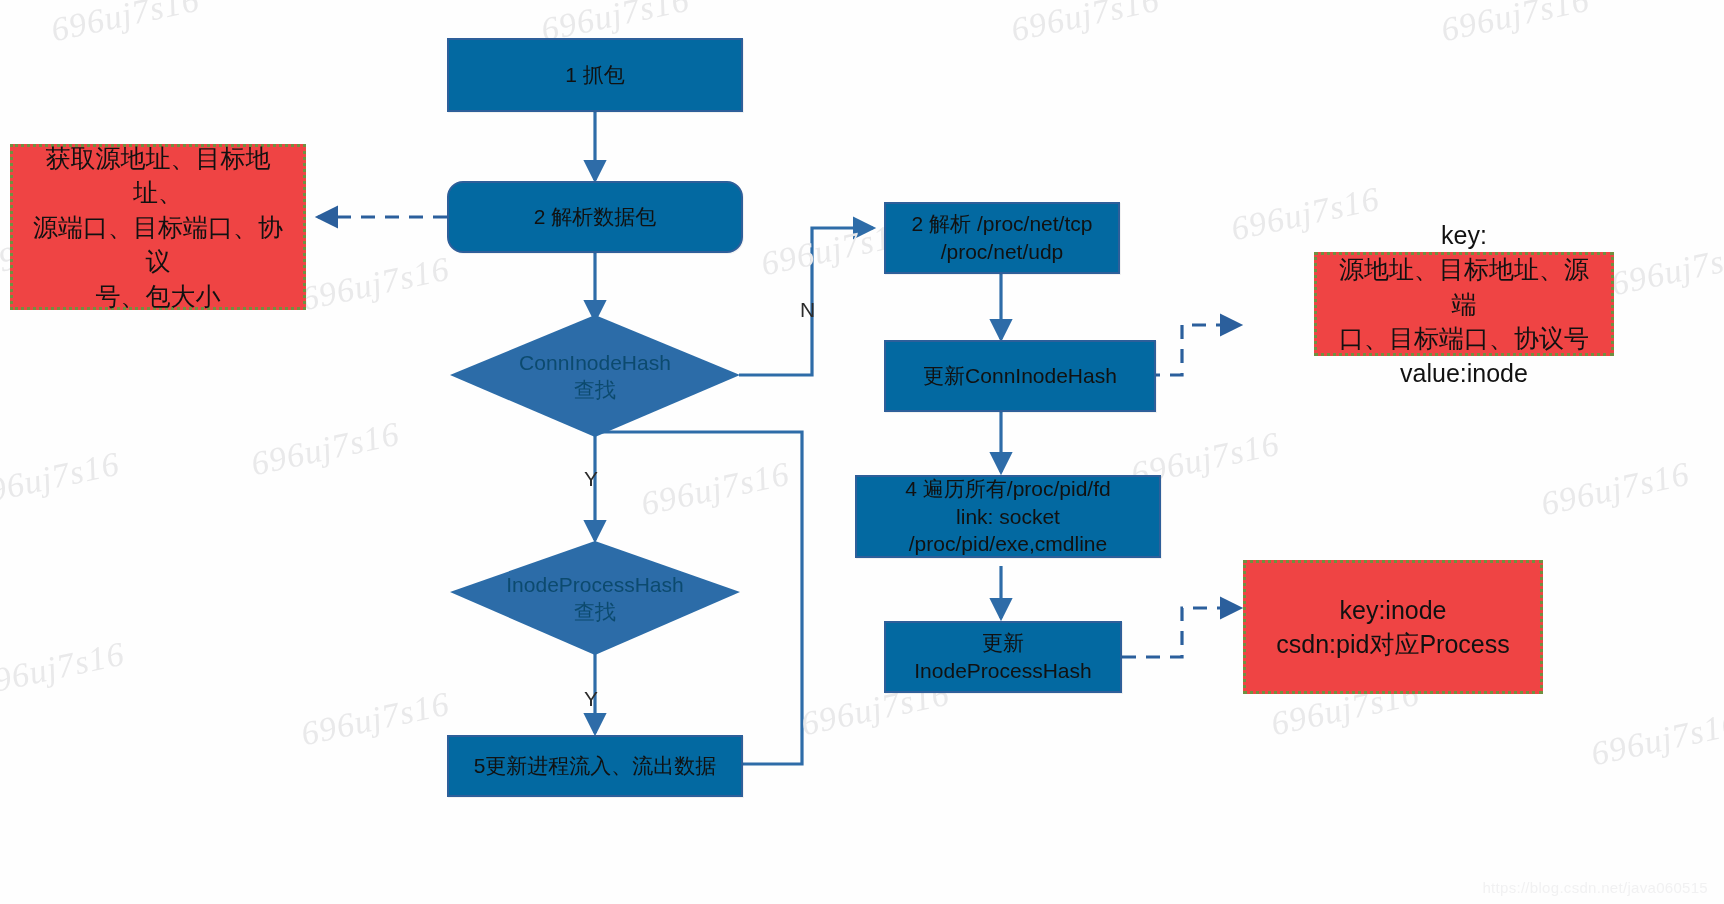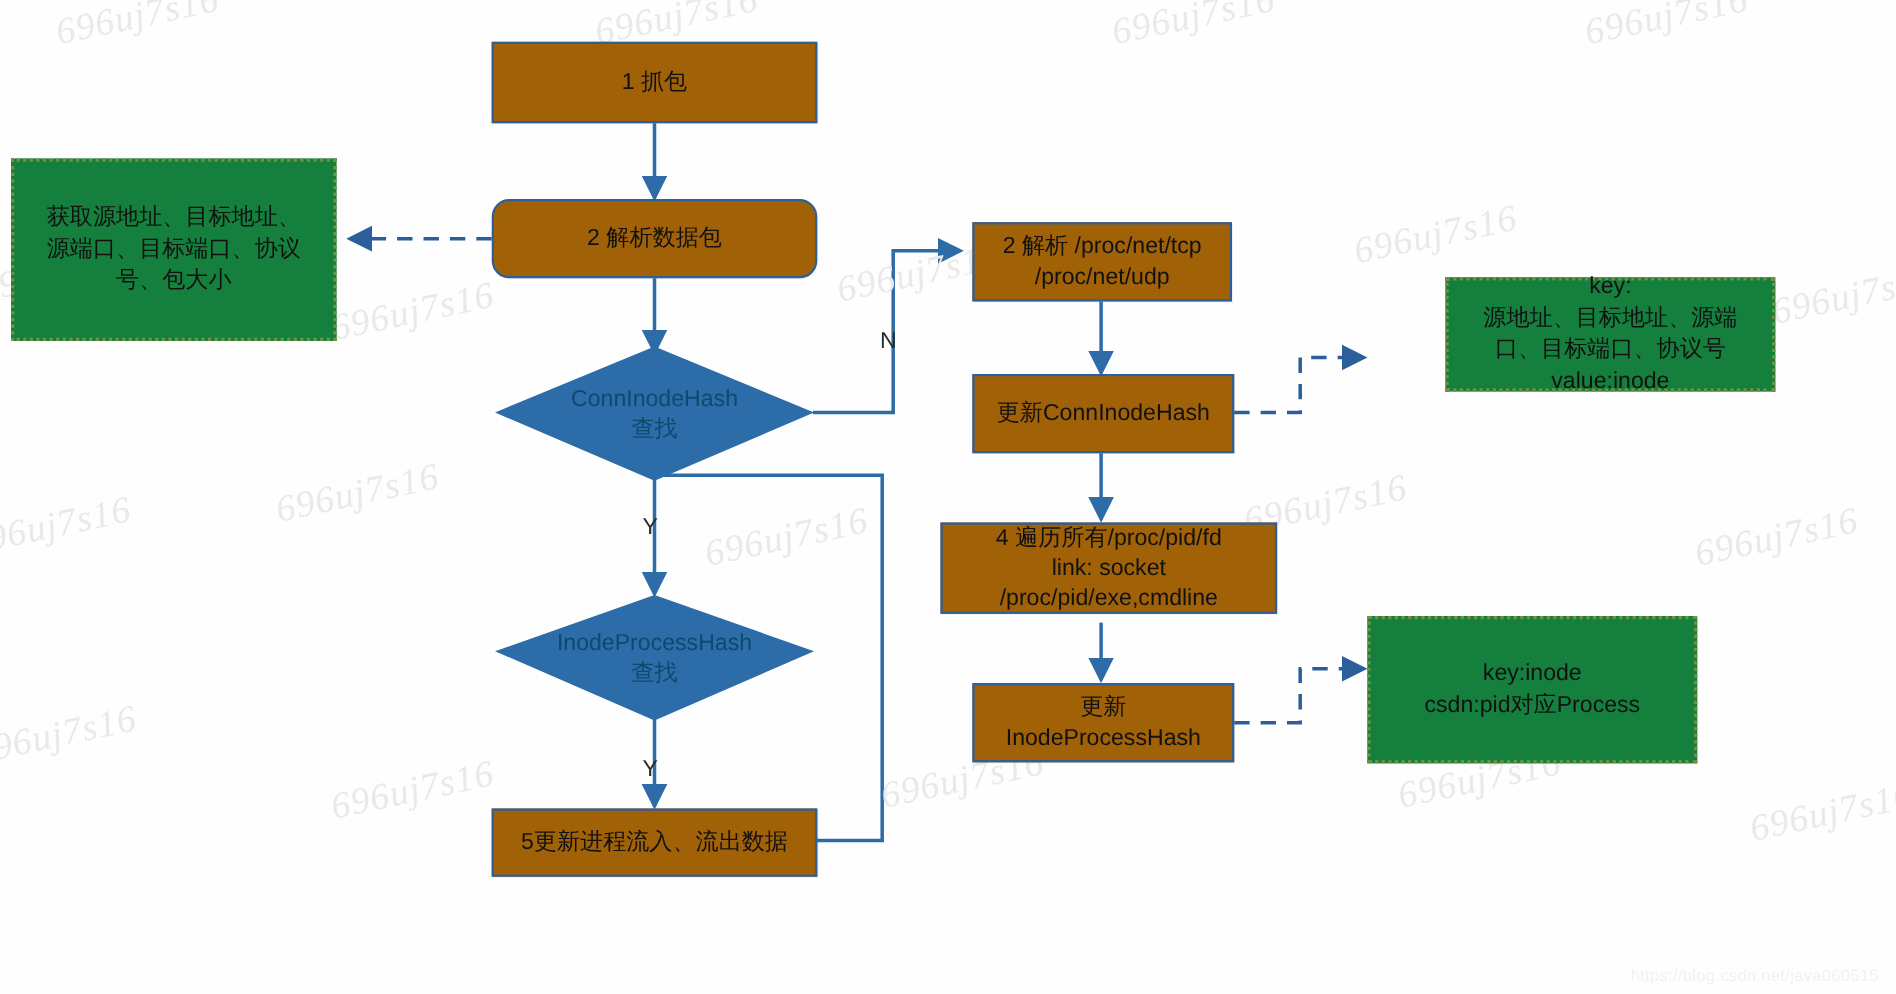--- a/index.html
+++ b/index.html
@@ -21,29 +21,29 @@
     position:absolute;right:16px;bottom:8px;color:#f1f1f2;font-size:15px;
     font-family:"Liberation Sans",sans-serif;letter-spacing:.3px;
     user-select:none;pointer-events:none;white-space:nowrap;
   }
 
   
   .node{position:absolute;box-sizing:border-box;display:flex;
         align-items:center;justify-content:center;text-align:center;}
 
   .proc{
-    background:#a16207;border:2.5px solid #2e5f9a;
+    background:#0369a1;border:2.5px solid #2e5f9a;
     color:#111;font-size:21px;line-height:1.32;
     box-shadow:1px 1px 0 rgba(0,0,0,.05);
   }
   .proc .txt{padding:2px 8px;white-space:pre-line;}
 
   .note{
-    background:#15803d;border:3px dotted #6f9140;
-    color:#111;font-size:21px;line-height:1.38;
+    background:#ef4444;border:3px dotted #6f9140;
+    color:#111;font-size:25px;line-height:1.38;
   }
   .note .txt{padding:4px 10px;white-space:pre-line;}
 
   .diamond{pointer-events:none;}
   .diamond .dlabel{
     position:absolute;left:0;top:0;width:100%;height:100%;
     display:flex;align-items:center;justify-content:center;
     color:#0c4a6e;font-size:21px;line-height:1.3;text-align:center;
     white-space:pre-line;
   }
@@ -136,21 +136,21 @@
 <div class="diamond" style="position:absolute;left:450px;top:315px;width:290px;height:122px;">
   <span class="dlabel">ConnInodeHash
 查找</span>
 </div>
 
 <div class="node proc" style="left:884px;top:202px;width:236px;height:72px;">
   <span class="txt">2 解析 /proc/net/tcp
 /proc/net/udp</span>
 </div>
 
-<div class="node proc" style="left:884px;top:340px;width:238px;height:72px;">
+<div class="node proc" style="left:884px;top:340px;width:272px;height:72px;">
   <span class="txt">更新ConnInodeHash</span>
 </div>
 
 <div class="node note" style="left:1314px;top:252px;width:300px;height:104px;">
   <span class="txt">key:
 源地址、目标地址、源端
 口、目标端口、协议号
 value:inode</span>
 </div>
 

